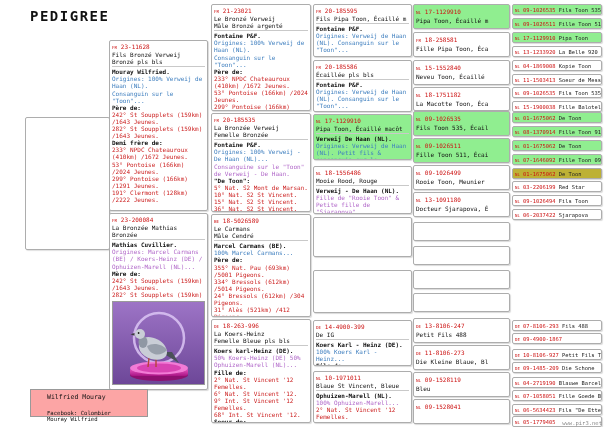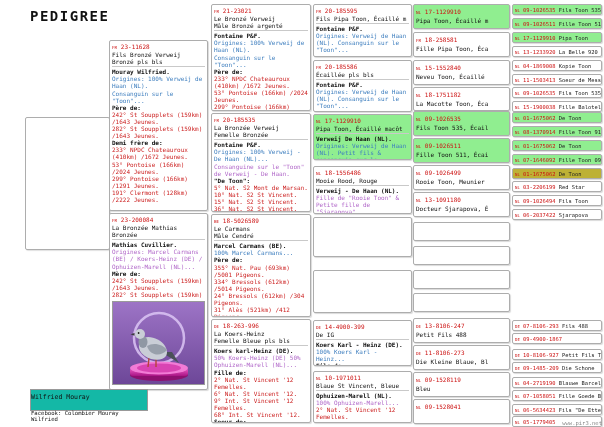--- a/index.html
+++ b/index.html
@@ -26,23 +26,23 @@
   .t-red{color:#cc2222;}
   .divider{border-top:1px solid #c9c9c9;margin:1px 0;height:0;}
   .compact{padding:3px 2px;line-height:8px;}
   .compact .name{white-space:nowrap;overflow:hidden;}
   .inline-box{font-size:5.4px;line-height:8px;padding:1px 2px;}
   .inline-box .ring{font-size:5.4px;}
   .inline-box .pre{font-size:4px;}
   .inline-box .nm{color:#222;}
   .photo{position:absolute;left:112px;top:301px;width:93px;height:84px;
          border:1px solid #9a9a9a;box-sizing:border-box;overflow:hidden;}
-  .owner{position:absolute;left:30px;top:389px;width:118px;height:22px;
-         border:1px solid #999;background:#14b8a6;box-sizing:border-box;
-         padding:3px 0;font-size:5.6px;color:#111;}
+  .owner{position:absolute;left:30px;top:389px;width:118px;height:28px;
+         border:1px solid #999;background:#fca5a5;box-sizing:border-box;
+         padding:3px 16px;font-size:5.6px;color:#111;}
   .owner .oname{font-size:6.5px;margin-bottom:9px;}
   .wm{position:absolute;right:2px;bottom:1px;font-size:5.5px;color:#8a8a8a;}
 </style>
 </head>
 <body>
 
 <div class="title">PEDIGREE</div>
 
 <div class="subject"></div>
 

